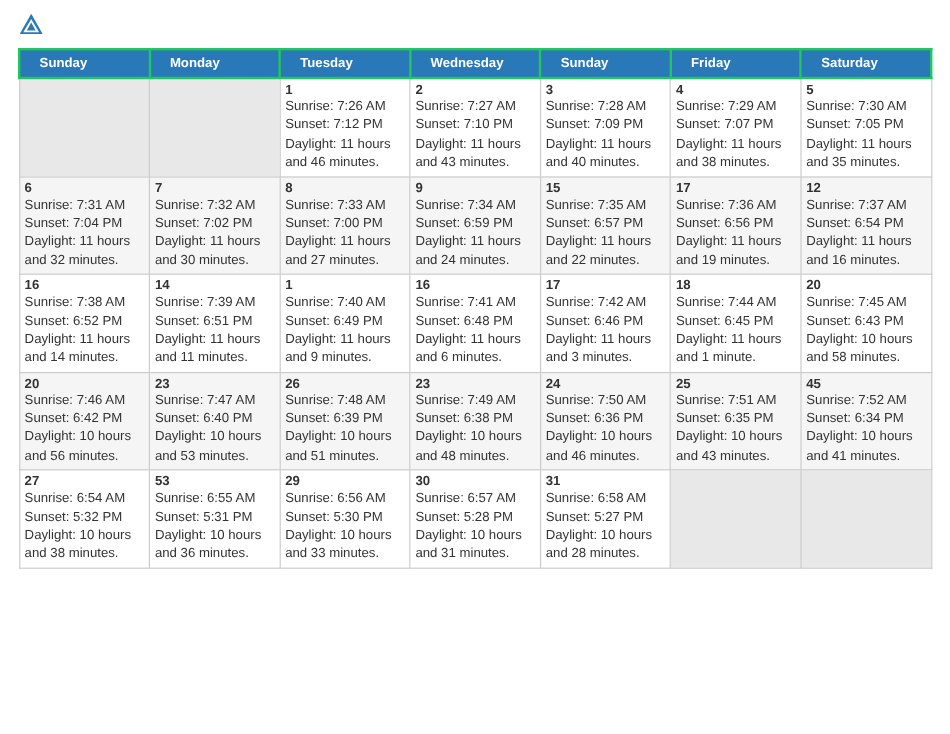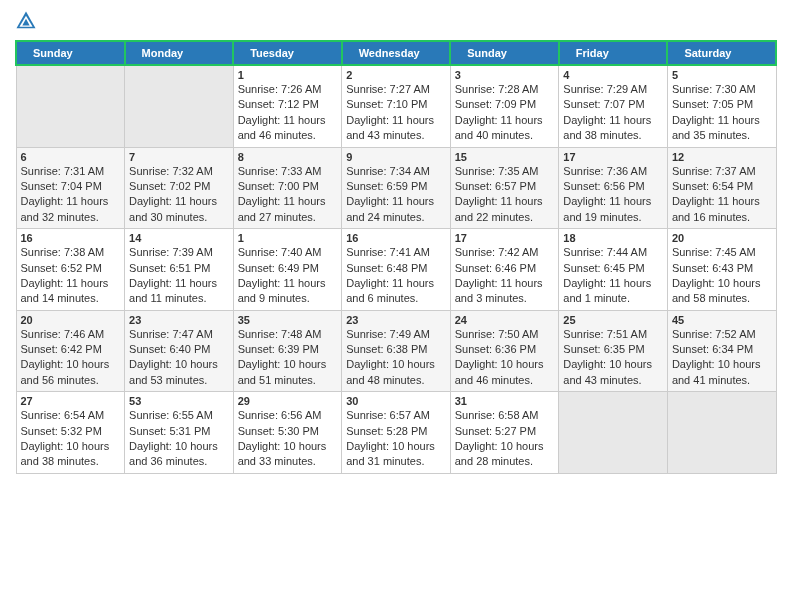--- a/index.html
+++ b/index.html
@@ -220,21 +220,21 @@
         <tr>
           <td>
             <span class="day-number">20</span>
             <div class="day-info">Sunrise: 7:46 AM<br>Sunset: 6:42 PM<br>Daylight: 10 hours and 56 minutes.</div>
           </td>
           <td>
             <span class="day-number">23</span>
             <div class="day-info">Sunrise: 7:47 AM<br>Sunset: 6:40 PM<br>Daylight: 10 hours and 53 minutes.</div>
           </td>
           <td>
-            <span class="day-number">35</span>
+            <span class="day-number">26</span>
             <div class="day-info">Sunrise: 7:48 AM<br>Sunset: 6:39 PM<br>Daylight: 10 hours and 51 minutes.</div>
           </td>
           <td>
             <span class="day-number">23</span>
             <div class="day-info">Sunrise: 7:49 AM<br>Sunset: 6:38 PM<br>Daylight: 10 hours and 48 minutes.</div>
           </td>
           <td>
             <span class="day-number">24</span>
             <div class="day-info">Sunrise: 7:50 AM<br>Sunset: 6:36 PM<br>Daylight: 10 hours and 46 minutes.</div>
           </td>

